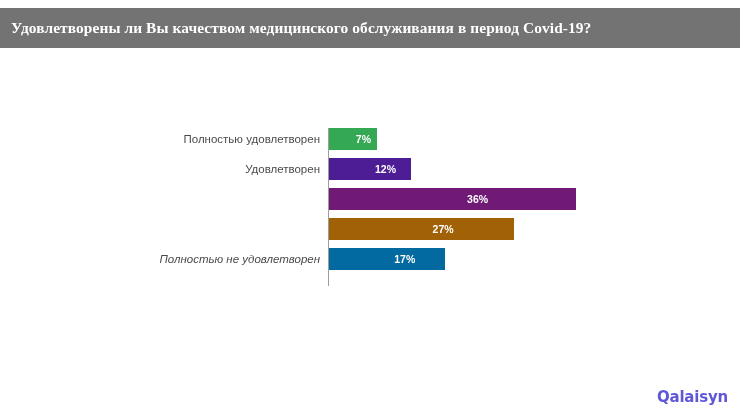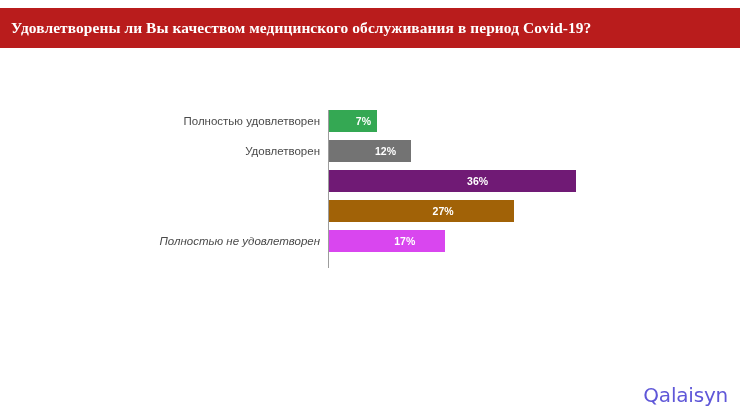--- a/index.html
+++ b/index.html
@@ -45,21 +45,21 @@
     font-size: 15.4px;
     letter-spacing: 0.1px;
     line-height: 1;
     white-space: nowrap;
   }
 
   
   .chart {
     position: absolute;
     left: 0;
-    top: 110px;
+    top: 128px;
     width: 652px;
     height: 160px;
   }
 
   
   .axis-line {
     position: absolute;
     left: 328px;
     top: 0px;
     width: 1px;
@@ -116,51 +116,51 @@
     font-weight: bold;
     white-space: nowrap;
   }
 
   
   .logo {
     position: absolute;
     right: 12px;
     bottom: 11px;
     color: #5f57d8;
-    font-size: 20px;
-    font-weight: normal;
+    font-size: 15px;
+    font-weight: bold;
     letter-spacing: -0.2px;
     line-height: 1;
     font-family: "DejaVu Sans", sans-serif;
   }
 </style>
 </head>
 <body>
 
 <div class="slide">
 
-  <div class="header-band" style="background: #b91c1c;">
+  <div class="header-band" style="background: #737373;">
     <h1 class="header-title" style="color: rgb(255, 255, 255);">Удовлетворены ли Вы качеством медицинского обслуживания в период Covid-19?</h1>
   </div>
 
   <div class="chart">
     <div class="axis-line" style="background: rgb(157, 157, 157);"></div>
     <div class="rows">
         <div class="row">
           <div class="row-label" style="color: rgb(74, 74, 74);">Полностью удовлетворен</div>
           <div class="bar-wrap" style="width: 47.95px;">
             <div class="bar" style="background: rgb(52, 168, 83);">
               <span class="bar-value" style="left: 26.852px;">7%</span>
             </div>
           </div>
         </div>
         <div class="row">
           <div class="row-label" style="color: rgb(74, 74, 74);">Удовлетворен</div>
           <div class="bar-wrap" style="width: 82.2px;">
-            <div class="bar" style="background: #737373;">
+            <div class="bar" style="background: #4c1d95;">
               <span class="bar-value" style="left: 46.032px;">12%</span>
             </div>
           </div>
         </div>
         <div class="row">
           <div class="bar-wrap" style="width: 246.6px;">
             <div class="bar" style="background: #701a75;">
               <span class="bar-value" style="left: 138.096px;">36%</span>
             </div>
           </div>
@@ -168,21 +168,21 @@
         <div class="row">
           <div class="bar-wrap" style="width: 184.95px;">
             <div class="bar" style="background: #a16207;">
               <span class="bar-value" style="left: 103.572px;">27%</span>
             </div>
           </div>
         </div>
         <div class="row">
           <div class="row-label" style="color: rgb(74, 74, 74); font-style: italic;">Полностью не удовлетворен</div>
           <div class="bar-wrap" style="width: 116.45px;">
-            <div class="bar" style="background: #d946ef;">
+            <div class="bar" style="background: #0369a1;">
               <span class="bar-value" style="left: 65.212px;">17%</span>
             </div>
           </div>
         </div>
       </div>
   </div>
 
   <div class="logo" style="color: rgb(95, 87, 216);">Qalaisyn</div>
 
 </div>

